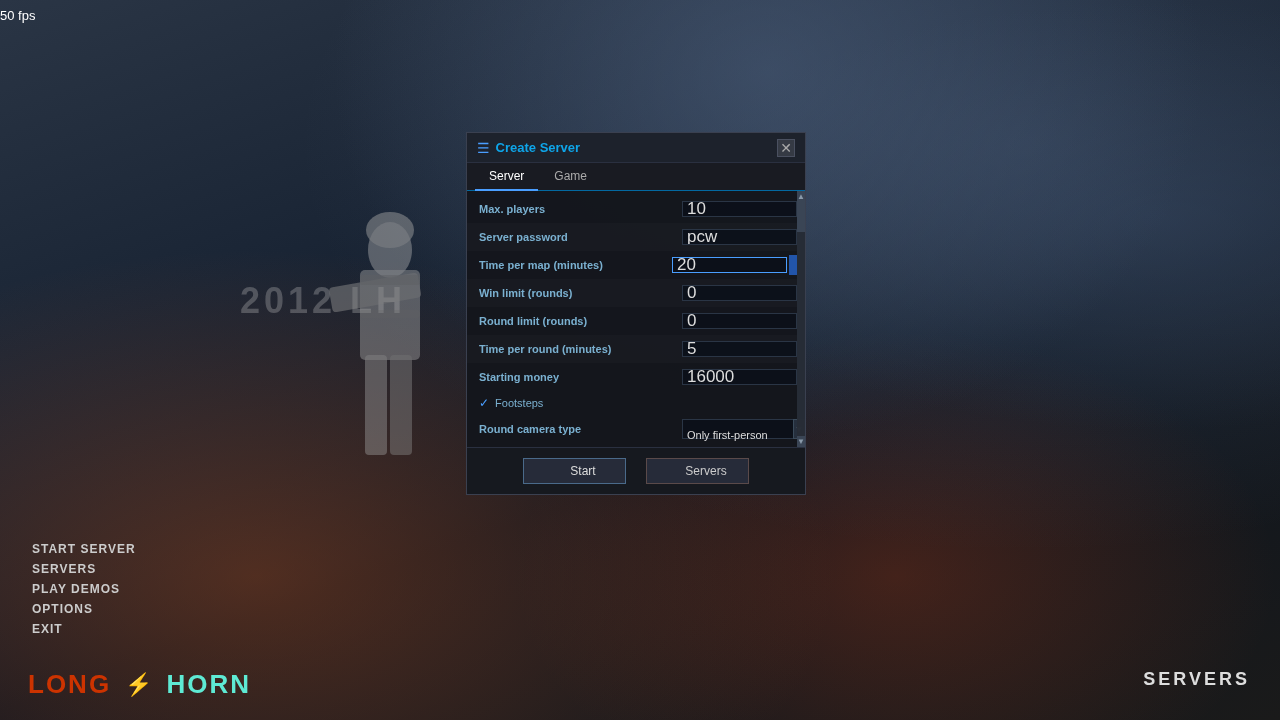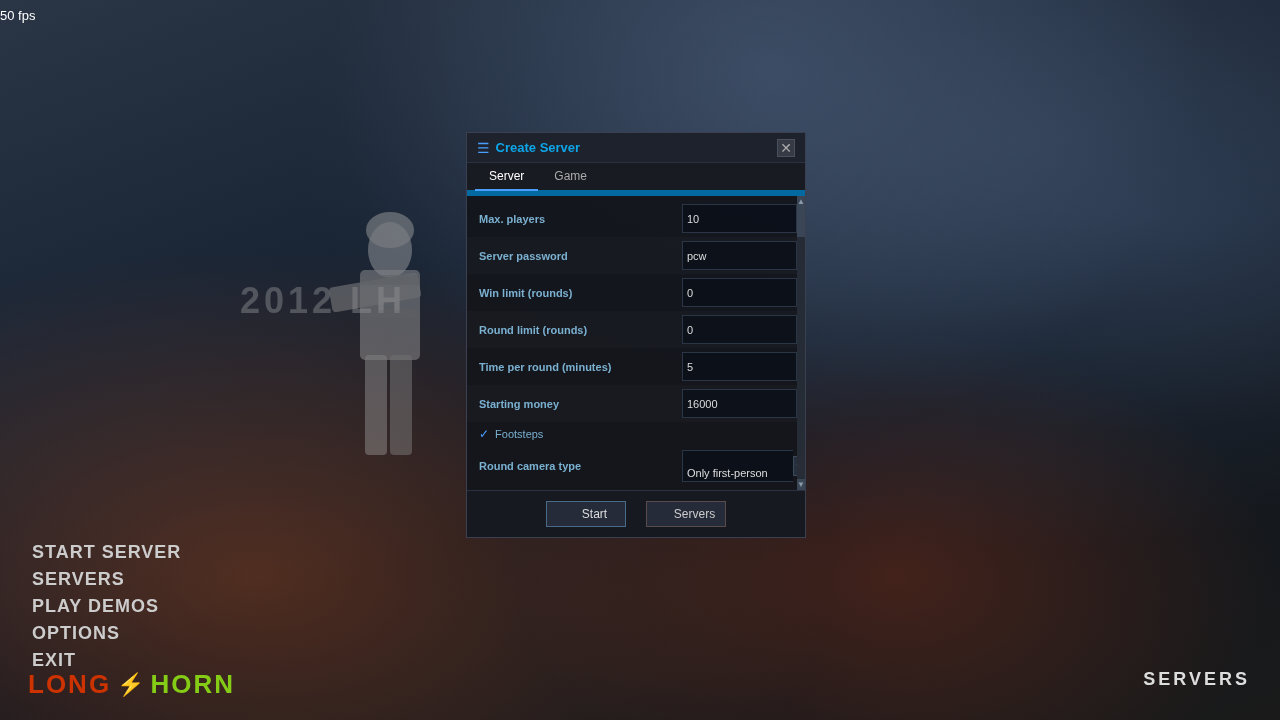--- a/index.html
+++ b/index.html
@@ -49,53 +49,53 @@
     
     .main-menu {
       position: absolute;
       left: 32px;
       top: 520px;
       z-index: 10;
     }
 
     .main-menu .menu-item {
       color: #cccccc;
-      font-size: 18px;
+      font-size: 12px;
       font-weight: bold;
       font-family: Arial, sans-serif;
       letter-spacing: 1px;
       text-transform: uppercase;
       margin-bottom: 6px;
       cursor: pointer;
     }
 
     
     .logo {
       position: absolute;
       bottom: 20px;
       left: 28px;
       z-index: 10;
       display: flex;
       align-items: center;
-      gap: 8px;
+      gap: 16px;
     }
 
     .logo-text {
       font-size: 26px;
       font-weight: bold;
       font-family: Arial Black, sans-serif;
       letter-spacing: 2px;
     }
 
     .logo-long {
       color: #cc3300;
     }
 
     .logo-horn {
-      color: #84cc16;
+      color: #5eead4;
     }
 
     .logo-icon {
       color: #cccccc;
       font-size: 22px;
       margin: 0 -2px;
     }
 
     
     .servers-watermark {
@@ -182,21 +182,21 @@
       align-items: center;
       justify-content: center;
       border: 1px solid #4a5060;
       background: rgba(60,65,75,0.8);
     }
 
     
     .dialog-tabs {
       display: flex;
       background: rgba(25,28,35,0.98);
-      border-bottom: 6px solid #0369a1;
+      border-bottom: 1px solid #0369a1;
       padding: 0 8px;
       gap: 2px;
     }
 
     .tab {
       padding: 6px 14px;
       color: #aaaaaa;
       font-size: 12px;
       cursor: pointer;
       border-bottom: 2px solid transparent;
@@ -271,25 +271,25 @@
     .form-label {
       color: #7ab0d0;
       font-size: 11px;
       flex: 1;
       white-space: nowrap;
       font-weight: bold;
     }
 
     .form-input {
       width: 115px;
-      height: 29px;
+      height: 16px;
       background: rgba(10,15,25,0.8);
       border: 1px solid #2a3545;
       color: #dddddd;
-      font-size: 11px;
+      font-size: 17px;
       padding: 0 4px;
       outline: none;
     }
 
     .form-input.highlighted {
       border-color: #4a9eff;
     }
 
     
     .checkbox-row {
@@ -317,27 +317,27 @@
     }
 
     .form-select-container {
       display: flex;
       align-items: center;
       width: 123px;
     }
 
     .form-select-text {
       flex: 1;
-      height: 32px;
+      height: 20px;
       background: rgba(10,15,25,0.8);
       border: 1px solid #2a3545;
       border-right: none;
       color: #dddddd;
       font-size: 11px;
-      padding: 12px 4px;
+      padding: 5px 4px;
       line-height: 20px;
     }
 
     .form-select-arrow {
       width: 12px;
       height: 20px;
       background: rgba(40,50,65,0.9);
       border: 1px solid #3a4a5a;
       display: flex;
       align-items: center;
@@ -359,21 +359,21 @@
     .dialog-footer {
       display: flex;
       justify-content: center;
       gap: 20px;
       padding: 10px;
       border-top: 1px solid #2a3040;
       background: rgba(22,25,32,0.98);
     }
 
     .btn {
-      width: 80px;
+      width: 103px;
       height: 26px;
       background: rgba(40,45,60,0.9);
       border: 1px solid #3a4555;
       color: #cccccc;
       font-size: 12px;
       cursor: pointer;
       display: flex;
       align-items: center;
       justify-content: center;
       padding-left: 17px;
@@ -462,20 +462,25 @@
     <div class="form-row">
       <span class="form-label">Max. players</span>
       <input class="form-input" type="text" value="10" style="">
     </div>
 
     <div class="form-row">
       <span class="form-label">Server password</span>
       <input class="form-input" type="text" value="pcw" style="">
     </div>
 
+    <div class="form-row">
+      <span class="form-label">Time per map (minutes)</span>
+      <input class="form-input highlighted" type="text" value="20" style="">
+      <div class="blue-indicator"></div>
+    </div>
 
     <div class="form-row">
       <span class="form-label">Win limit (rounds)</span>
       <input class="form-input" type="text" value="0" style="">
     </div>
 
     <div class="form-row">
       <span class="form-label">Round limit (rounds)</span>
       <input class="form-input" type="text" value="0" style="">
     </div>

